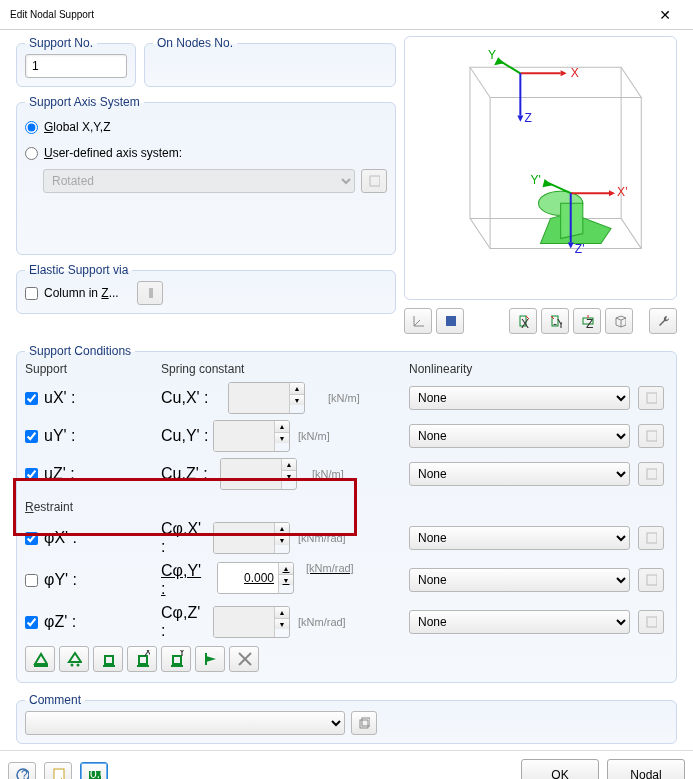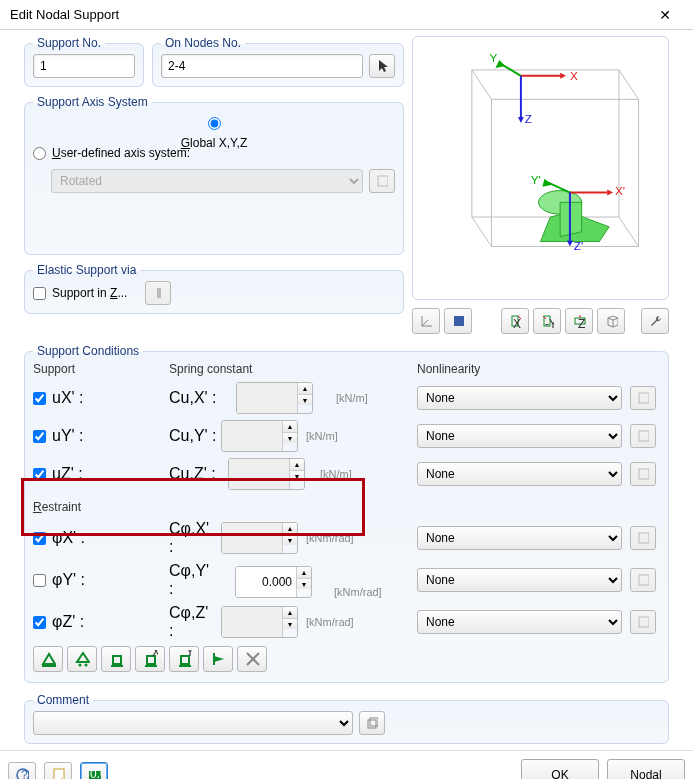--- a/index.html
+++ b/index.html
@@ -1,22 +1,22 @@
 <!DOCTYPE html>
 <html><head>
 <meta charset="utf-8">
 <style>
 * { box-sizing: border-box; font-family: "Segoe UI", Tahoma, sans-serif; font-size: 12px; }
 body { margin: 0; background: #fff; width: 693px; height: 779px; overflow: hidden; }
 
 .titlebar { height: 30px; display: flex; align-items: center; justify-content: space-between; padding: 0 6px 0 10px; border-bottom: 1px solid #d0d0d0; }
-.titlebar-title { font-size: 13px; }
+.titlebar-title { font-size: 10px; }
 .titlebar-close { width: 44px; height: 28px; display: flex; align-items: center; justify-content: center; font-size: 14px; cursor: default; }
 
-.dialog-body { padding: 6px 24px; }
+.dialog-body { padding: 6px 16px; }
 
 fieldset.panel {
   border: 1px solid #cdd9ec;
   border-radius: 6px;
   background: linear-gradient(#f0f5fc, #f5f8fc);
   margin: 0;
   padding: 4px 8px 8px 8px;
 }
 fieldset.panel > legend {
   padding: 0 4px;
@@ -124,34 +124,26 @@
 
   <div class="row" style="align-items: flex-start;">
     <div style="width: 380px;">
       <div class="row" style="gap:8px;">
         <fieldset class="panel" style="width:120px;">
           <legend>Support No.</legend>
           <input class="text-input" value="1" style="">
         </fieldset>
         <fieldset class="panel" style="flex:1;">
           <legend>On Nodes No.</legend>
-          <div class="row" style="gap:6px; align-items:center;">
-            <input class="text-input" style="flex: 1 1 0%;" value="2-4">
-            <button class="btn22" title="pick">
-              <svg width="16" height="16">
-                  <polygon points="3,2 3,13 6,10 8,14 10,13 8,9 12,9" fill="#333"></polygon>
-                </svg>
-            </button>
-          </div>
         </fieldset>
       </div>
 
       <fieldset class="panel" style="margin-top:8px; height: 160px;">
         <legend>Support Axis System</legend>
-        <label class="radio-row" style="margin-top:4px;flex-direction:column;">
+        <label class="radio-row" style="margin-top:4px;">
           <input type="radio" name="axis" checked="" style="">
           <span><span class="underline-letter">G</span><span>lobal X,Y,Z</span></span>
         </label>
         <label class="radio-row" style="margin-top:6px;">
           <input type="radio" name="axis" style="">
           <span><span class="underline-letter">U</span><span>ser-defined axis system:</span></span>
         </label>
         <div class="row" style="margin-top:6px; margin-left:18px; gap:6px; align-items:center;">
           <select class="combo" disabled="" style="flex:1;">
             <option>Rotated</option>
@@ -162,21 +154,21 @@
               </svg>
           </button>
         </div>
       </fieldset>
 
       <fieldset class="panel" style="margin-top:8px;">
         <legend>Elastic Support via</legend>
         <div class="row" style="align-items:center; gap:18px;">
           <label class="check-row">
             <input type="checkbox" style="">
-            <span><span>Support in </span><span class="underline-letter">Z</span><span>...</span></span>
+            <span><span>Column in </span><span class="underline-letter">Z</span><span>...</span></span>
           </label>
           <button class="btn22 disabled">
             <svg width="14" height="14">
                 <rect x="5" y="2" width="4" height="10" fill="#bbb"></rect>
               </svg>
           </button>
         </div>
       </fieldset>
     </div>
 
@@ -385,21 +377,21 @@
       <button class="btn22 disabled">
           <svg width="14" height="14">
             <rect x="2" y="2" width="10" height="10" stroke="#bbb" fill="none"></rect>
           </svg>
         </button>
 
       <label class="check-row">
           <input type="checkbox" style="">
           <span class="sublabel">φY' :</span>
         </label>
-      <div class="row" style="align-items:flex-end; gap:18px;">
+      <div class="row" style="align-items:flex-start; gap:8px;text-decoration:underline;">
         <span class="sublabel" style="width:48px;">Cφ,Y' :</span>
         <div class="spinner">
             <input value="0.000" style="">
             <div class="spin-btns">
               <div>▲</div>
               <div>▼</div>
             </div>
           </div>
         <span class="unit">[kNm/rad]</span>
       </div>

